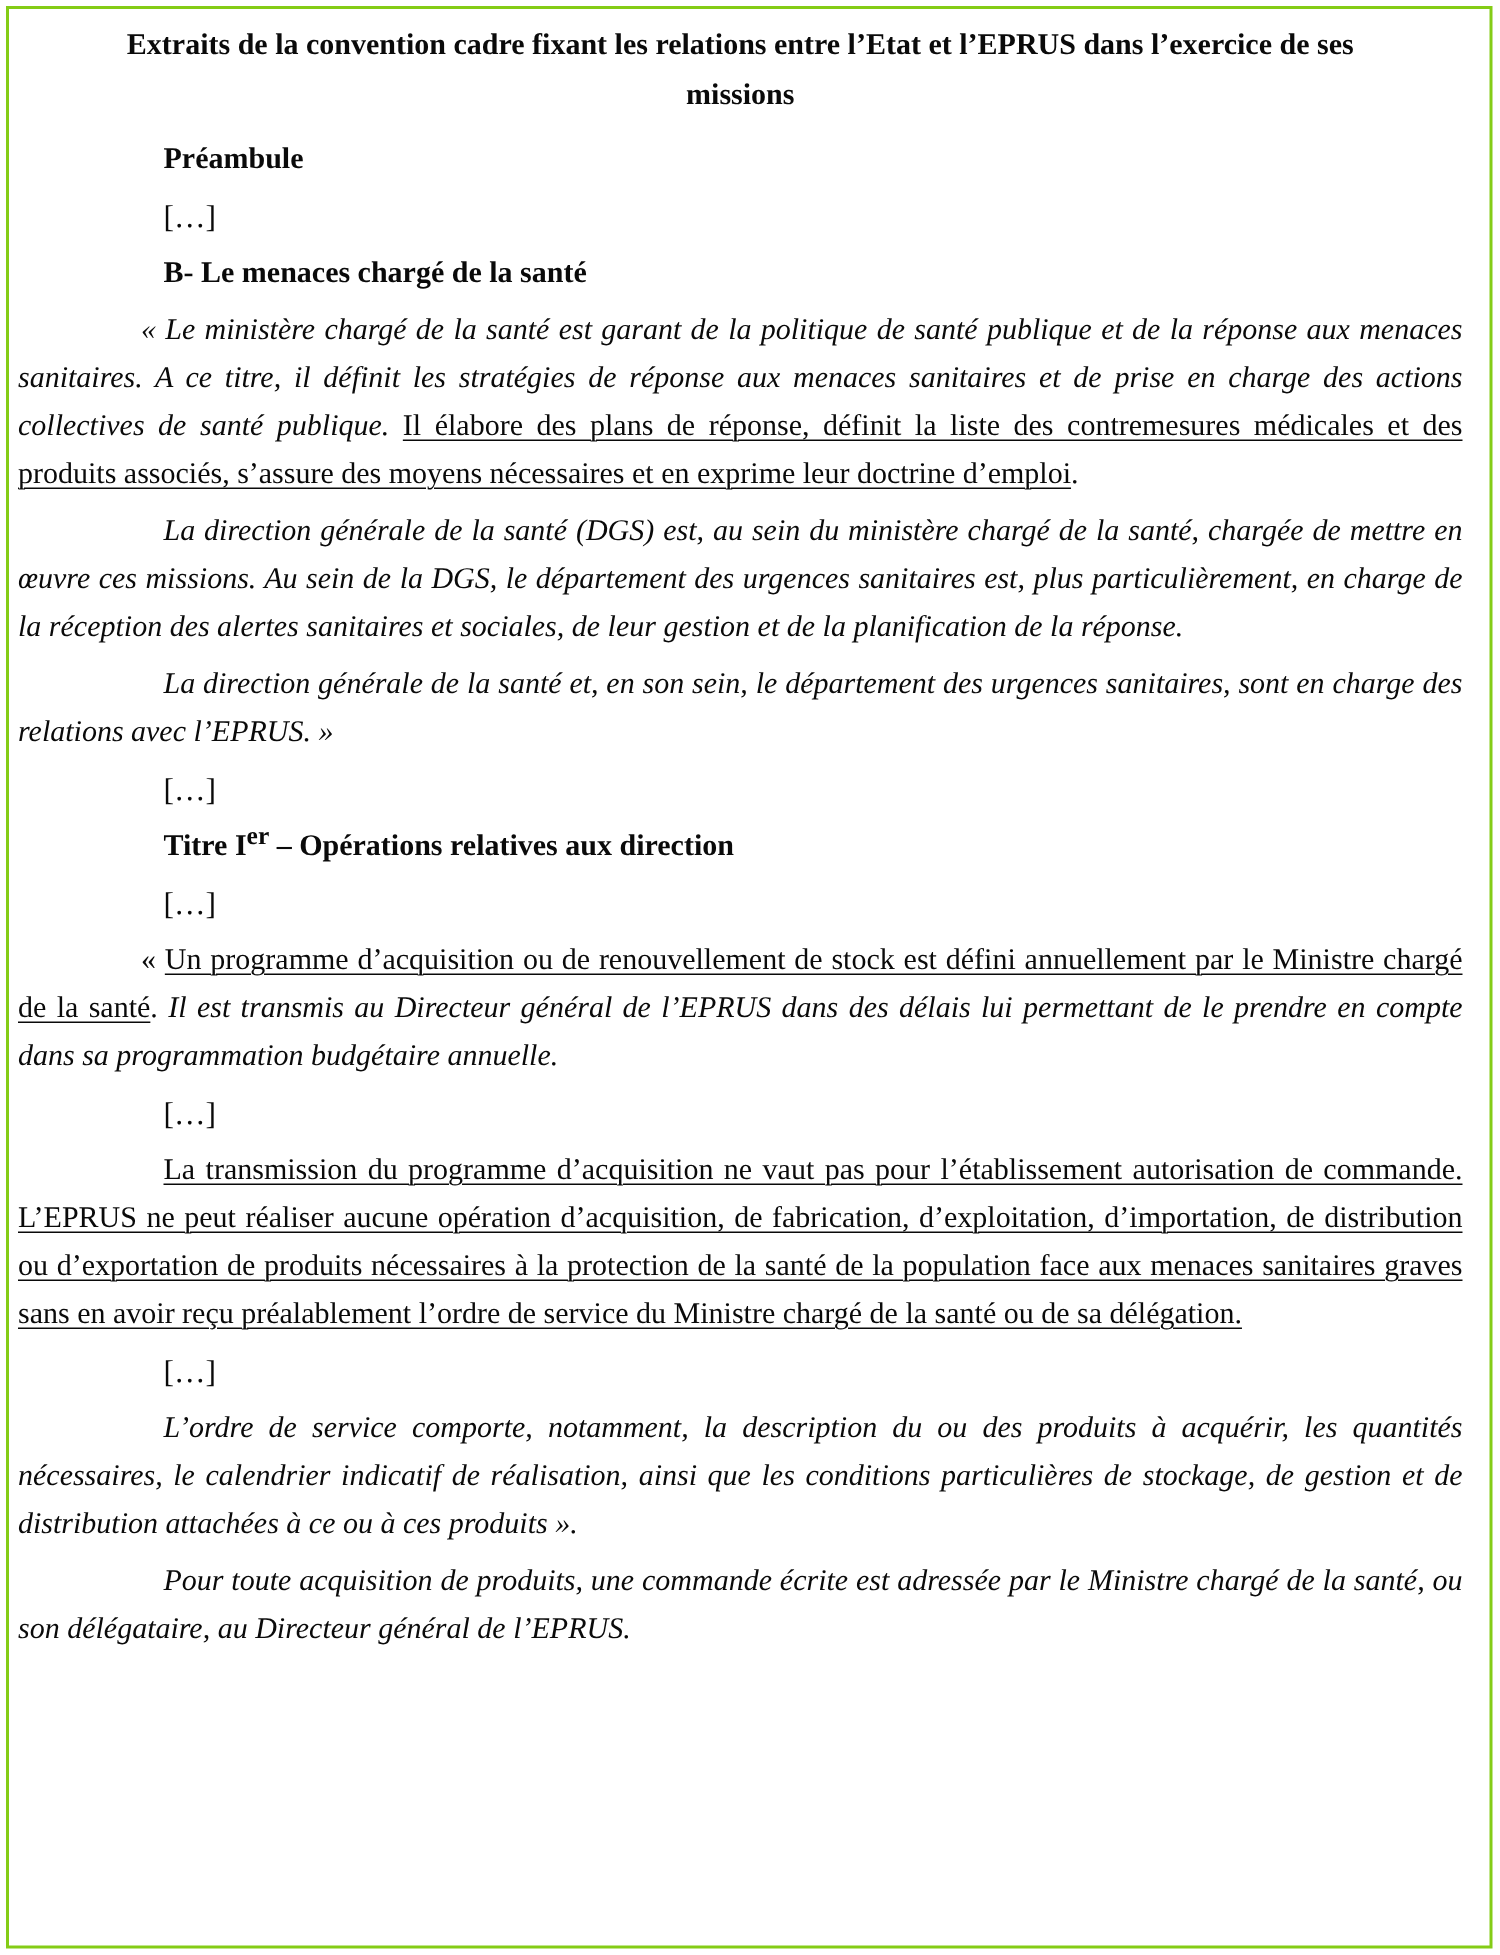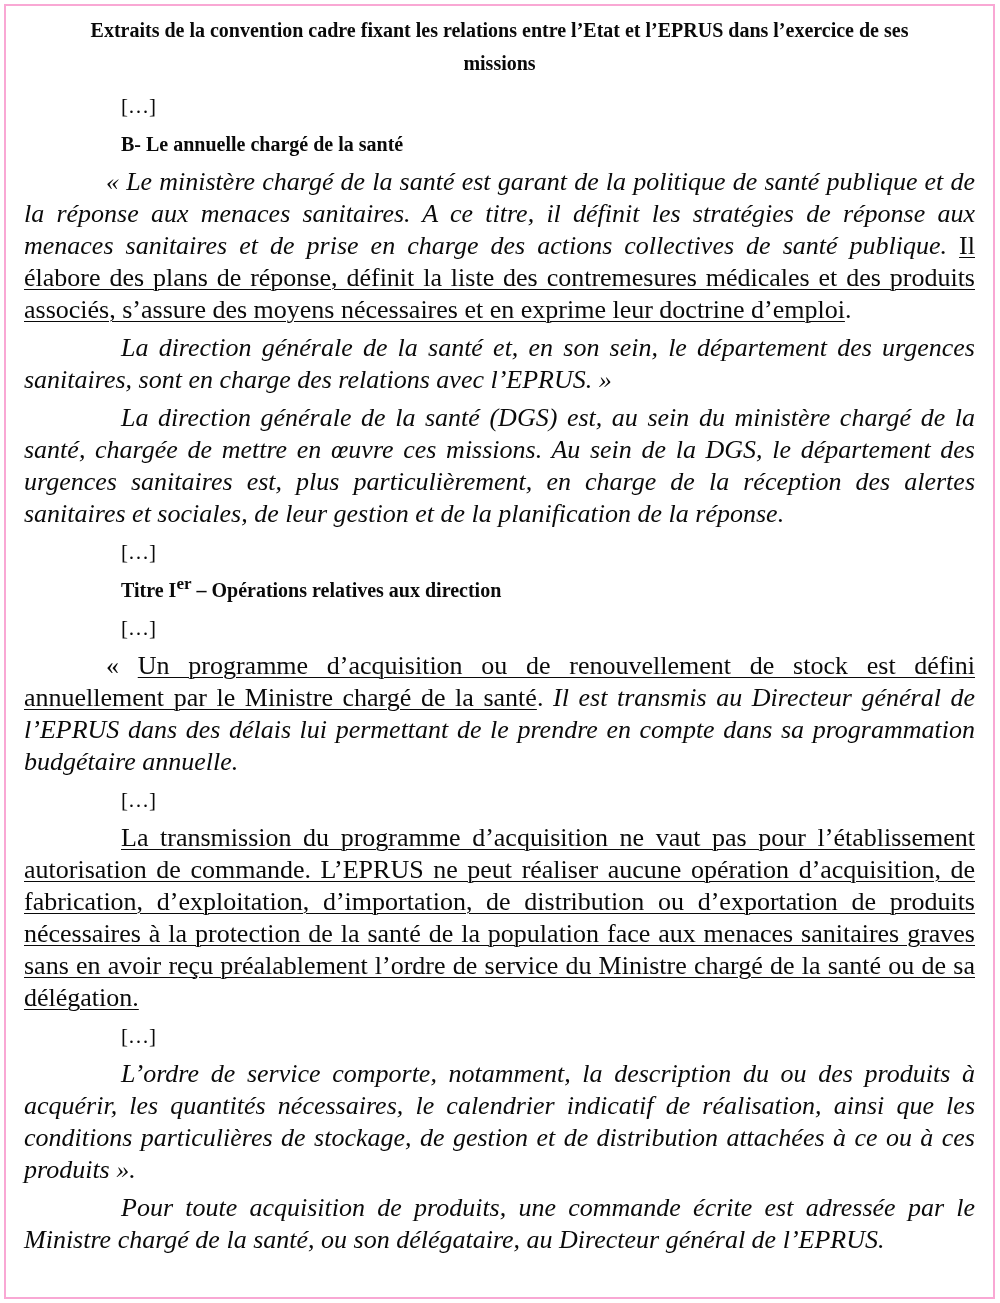--- a/index.html
+++ b/index.html
@@ -13,23 +13,23 @@
     position: relative;
     font-family: "Liberation Serif", "DejaVu Serif", serif;
     color: #0a0a0a;
   }
   .frame {
     position: absolute;
     left: 4px;
     top: 4px;
     right: 5px;
     bottom: 4px;
-    border: 2px solid #f9a8d4;
+    border: 2px solid #84cc16;
     box-sizing: border-box;
-    padding: 8px 18px 4px 18px;
+    padding: 8px 18px 4px 6px;
     overflow: hidden;
     background: #ffffff;
   }
   .title {
     font-weight: bold;
     font-size: 20px;
     line-height: 33px;
     text-align: center;
     max-width: 845px;
     margin: 0 auto 10px auto;
@@ -39,21 +39,21 @@
     font-size: 20px;
     line-height: 32px;
     margin: 6px 0 6px 97px;
   }
   .ellipsis {
     font-size: 21px;
     line-height: 32px;
     margin: 6px 0 6px 97px;
   }
   .para {
-    font-size: 26px;
+    font-size: 20px;
     line-height: 32px;
     margin: 6px 0;
     text-align: justify;
     text-indent: 97px;
   }
   .para.g { text-indent: 82px; }
   .para.deep { text-indent: 133px; }
   .it { font-style: italic; }
   .ul {
     text-decoration: underline;
@@ -66,33 +66,34 @@
     vertical-align: super;
   }
 </style>
 </head>
 <body>
 
 <div class="frame">
 
   <div class="title">Extraits de la convention cadre fixant les relations entre l’Etat et l’EPRUS dans l’exercice de ses missions</div>
 
+  <p class="heading">Préambule</p>
 
   <p class="ellipsis">[…]</p>
 
-  <p class="heading">B- Le annuelle chargé de la santé</p>
+  <p class="heading">B- Le menaces chargé de la santé</p>
 
   <p class="para g">
     <span class="it">« Le ministère chargé de la santé est garant de la politique de santé publique et de la réponse aux menaces sanitaires. A ce titre, il définit les stratégies de réponse aux menaces sanitaires et de prise en charge des actions collectives de santé publique. </span><span class="ul">Il élabore des plans de réponse, définit la liste des contremesures médicales et des produits associés, s’assure des moyens nécessaires et en exprime leur doctrine d’emploi</span><span>.</span>
   </p>
 
 
+  <p class="para it">La direction générale de la santé (DGS) est, au sein du ministère chargé de la santé, chargée de mettre en œuvre ces missions. Au sein de la DGS, le département des urgences sanitaires est, plus particulièrement, en charge de la réception des alertes sanitaires et sociales, de leur gestion et de la planification de la réponse.</p>
+
   <p class="para it">La direction générale de la santé et, en son sein, le département des urgences sanitaires, sont en charge des relations avec l’EPRUS. »</p>
-
-  <p class="para it">La direction générale de la santé (DGS) est, au sein du ministère chargé de la santé, chargée de mettre en œuvre ces missions. Au sein de la DGS, le département des urgences sanitaires est, plus particulièrement, en charge de la réception des alertes sanitaires et sociales, de leur gestion et de la planification de la réponse.</p>
 
   <p class="ellipsis">[…]</p>
 
   <p class="heading"><span>Titre I</span><sup class="ord">er</sup><span> – Opérations relatives aux direction</span></p>
 
 
   <p class="ellipsis">[…]</p>
 
   <p class="para g">
     <span>« </span><span class="ul">Un programme d’acquisition ou de renouvellement de stock est défini annuellement par le Ministre chargé de la santé</span><span>. </span><span class="it">Il est transmis au Directeur général de l’EPRUS dans des délais lui permettant de le prendre en compte dans sa programmation budgétaire annuelle.</span>

